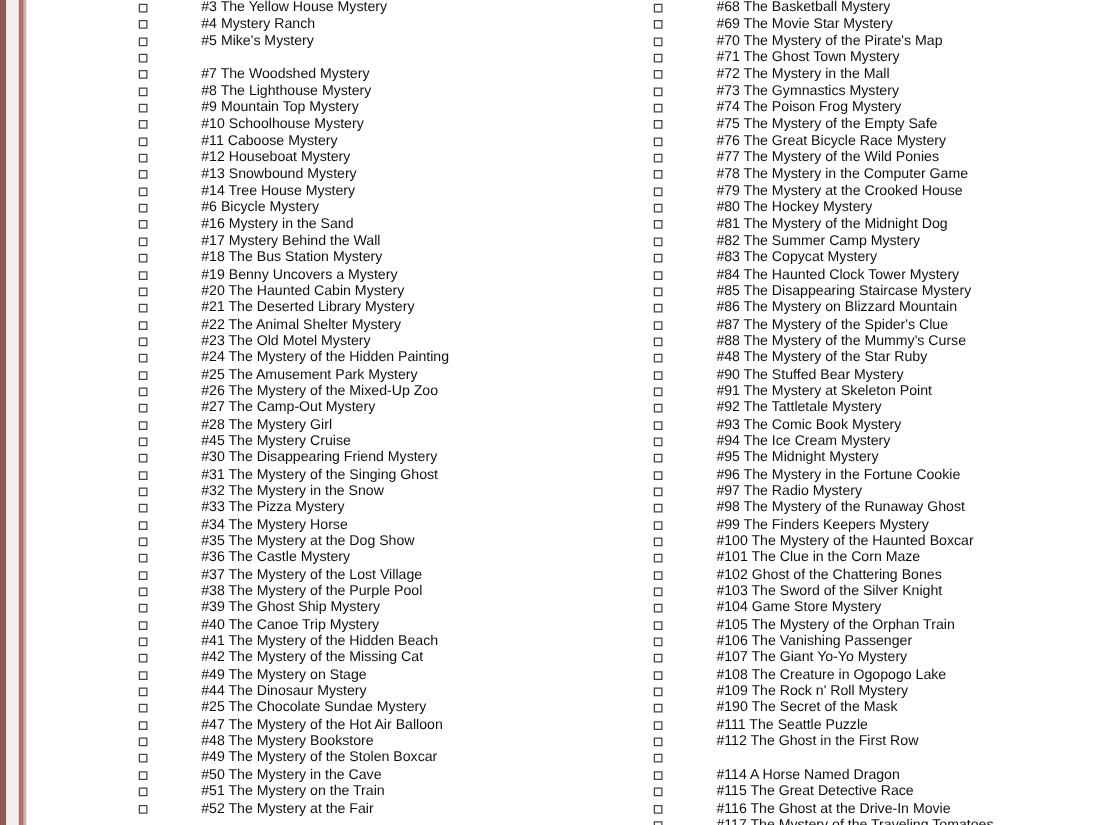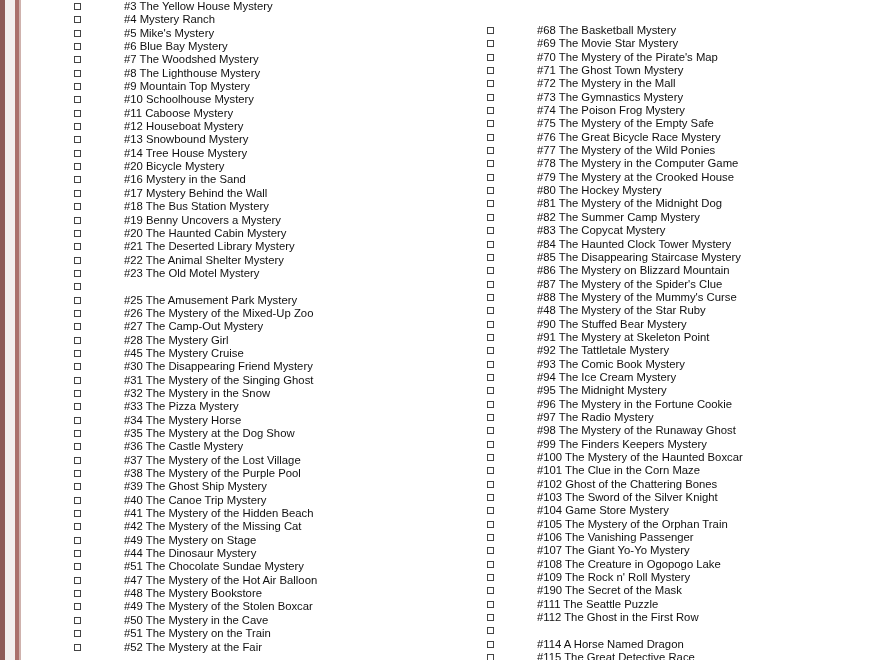--- a/index.html
+++ b/index.html
@@ -54,24 +54,24 @@
     top: 0px;
     right: 0px;
     bottom: 0px;
     display: flex;
     gap: 0px;
   }
   .col {
     position: relative;
     width: 440px;
     padding-top: 0px;
+    padding-left: 37px;
   }
   .col.right {
     width: 420px;
-    margin-top: 24px;
   }
   ul.list {
     list-style: none;
     margin: 0;
     padding: 0;
   }
   li.row {
     display: flex;
     align-items: flex-start;
     height: 13.35px;
@@ -138,21 +138,20 @@
           <li class="row">
             <span class="cb-wrap">
               <span class="checkbox"></span>
             </span>
             <span class="title">#5 Mike's Mystery</span>
           </li>
           <li class="row">
             <span class="cb-wrap">
               <span class="checkbox"></span>
             </span>
-            <span class="title">#6 Blue Bay Mystery</span>
           </li>
           <li class="row">
             <span class="cb-wrap">
               <span class="checkbox"></span>
             </span>
             <span class="title">#7 The Woodshed Mystery</span>
           </li>
           <li class="row">
             <span class="cb-wrap">
               <span class="checkbox"></span>
@@ -192,21 +191,21 @@
           <li class="row">
             <span class="cb-wrap">
               <span class="checkbox"></span>
             </span>
             <span class="title">#14 Tree House Mystery</span>
           </li>
           <li class="row">
             <span class="cb-wrap">
               <span class="checkbox"></span>
             </span>
-            <span class="title">#20 Bicycle Mystery</span>
+            <span class="title">#6 Bicycle Mystery</span>
           </li>
           <li class="row">
             <span class="cb-wrap">
               <span class="checkbox"></span>
             </span>
             <span class="title">#16 Mystery in the Sand</span>
           </li>
           <li class="row">
             <span class="cb-wrap">
               <span class="checkbox"></span>
@@ -246,20 +245,21 @@
           <li class="row">
             <span class="cb-wrap">
               <span class="checkbox"></span>
             </span>
             <span class="title">#23 The Old Motel Mystery</span>
           </li>
           <li class="row">
             <span class="cb-wrap">
               <span class="checkbox"></span>
             </span>
+            <span class="title">#24 The Mystery of the Hidden Painting</span>
           </li>
           <li class="row">
             <span class="cb-wrap">
               <span class="checkbox"></span>
             </span>
             <span class="title">#25 The Amusement Park Mystery</span>
           </li>
           <li class="row">
             <span class="cb-wrap">
               <span class="checkbox"></span>
@@ -371,21 +371,21 @@
           <li class="row">
             <span class="cb-wrap">
               <span class="checkbox"></span>
             </span>
             <span class="title">#44 The Dinosaur Mystery</span>
           </li>
           <li class="row">
             <span class="cb-wrap">
               <span class="checkbox"></span>
             </span>
-            <span class="title">#51 The Chocolate Sundae Mystery</span>
+            <span class="title">#25 The Chocolate Sundae Mystery</span>
           </li>
           <li class="row">
             <span class="cb-wrap">
               <span class="checkbox"></span>
             </span>
             <span class="title">#47 The Mystery of the Hot Air Balloon</span>
           </li>
           <li class="row">
             <span class="cb-wrap">
               <span class="checkbox"></span>

